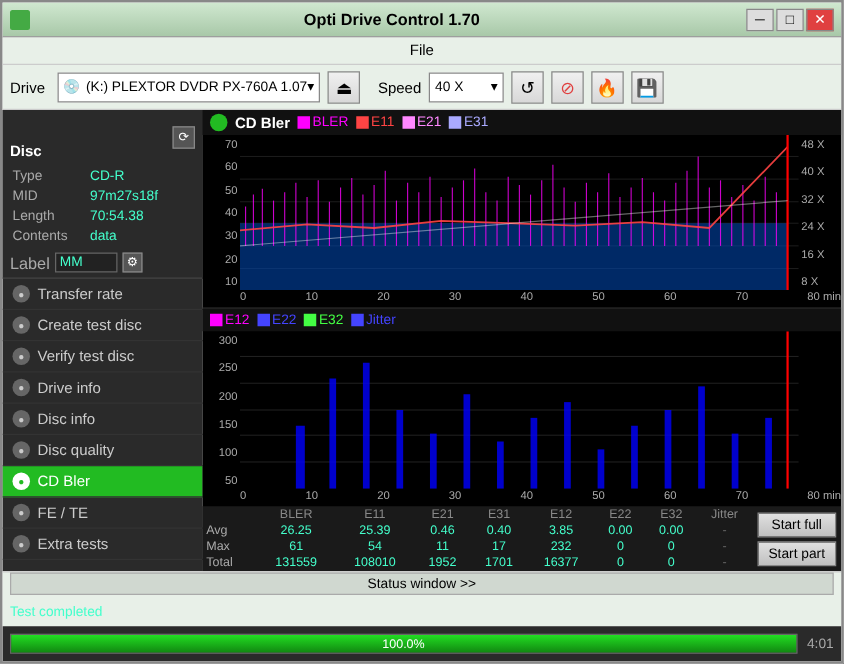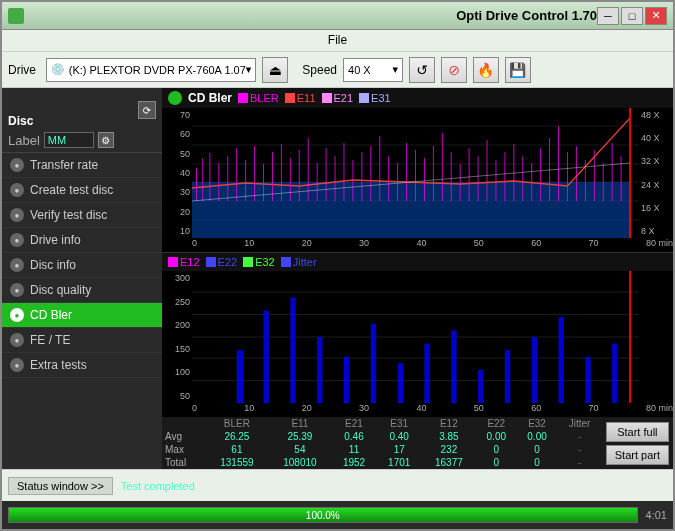--- a/index.html
+++ b/index.html
@@ -23,21 +23,21 @@
       border-bottom: 1px solid #888;
     }
     #title-bar .title-icon {
       width: 16px; height: 16px;
       background: #4a4; border-radius: 2px;
       display: inline-block;
       margin-right: 6px;
     }
     #title-bar .title-text {
       flex: 1;
-      text-align: right;
+      text-align: center;
       font-size: 13px;
       font-weight: bold;
       color: #000;
     }
     #title-bar .win-controls {
       display: flex; gap: 2px;
     }
     #title-bar .win-btn {
       width: 22px; height: 18px;
       border: 1px solid #888;
@@ -248,27 +248,27 @@
       background: linear-gradient(to bottom, #e0e0e0, #c0c0c0);
       border: 1px solid #888;
       cursor: pointer;
       padding: 3px 8px;
       font-size: 11px;
       white-space: nowrap;
     }
 
     
     #status-bar {
-      height: 32px;
+      height: 44px;
       background: #e8f0e8;
       border-top: 1px solid #ccc;
       display: flex;
-      align-items: center;
       padding: 0 6px;
       gap: 8px;
+      flex-direction: column;
     }
     #status-window-btn {
       background: #d0d8d0;
       border: 1px solid #aaa;
       padding: 2px 8px;
       cursor: pointer;
       font-size: 11px;
     }
 
     
@@ -416,20 +416,40 @@
 
   <div id="body-main">
 
     <div id="sidebar">
 
       <div id="disc-panel">
         <div class="disc-header">
           <span class="disc-title">Disc</span>
           <div class="disc-refresh">⟳</div>
         </div>
+        <table>
+          <tbody>
+              <tr>
+            <td>Type</td>
+            <td>CD-R</td>
+          </tr>
+          <tr>
+            <td>MID</td>
+            <td>97m27s18f</td>
+          </tr>
+          <tr>
+            <td>Length</td>
+            <td>70:54.38</td>
+          </tr>
+          <tr>
+            <td>Contents</td>
+            <td>data</td>
+          </tr>
+        </tbody>
+          </table>
         <div class="label-row" style="margin-top:4px;">
           <span style="color:#aaa;font-size:13px;">Label</span>
           <input class="label-input" value="MM" style="">
           <div class="label-gear">⚙</div>
         </div>
       </div>
 
       <div class="sidebar-nav">
         <div class="nav-item">
           <div class="nav-icon">●</div>

